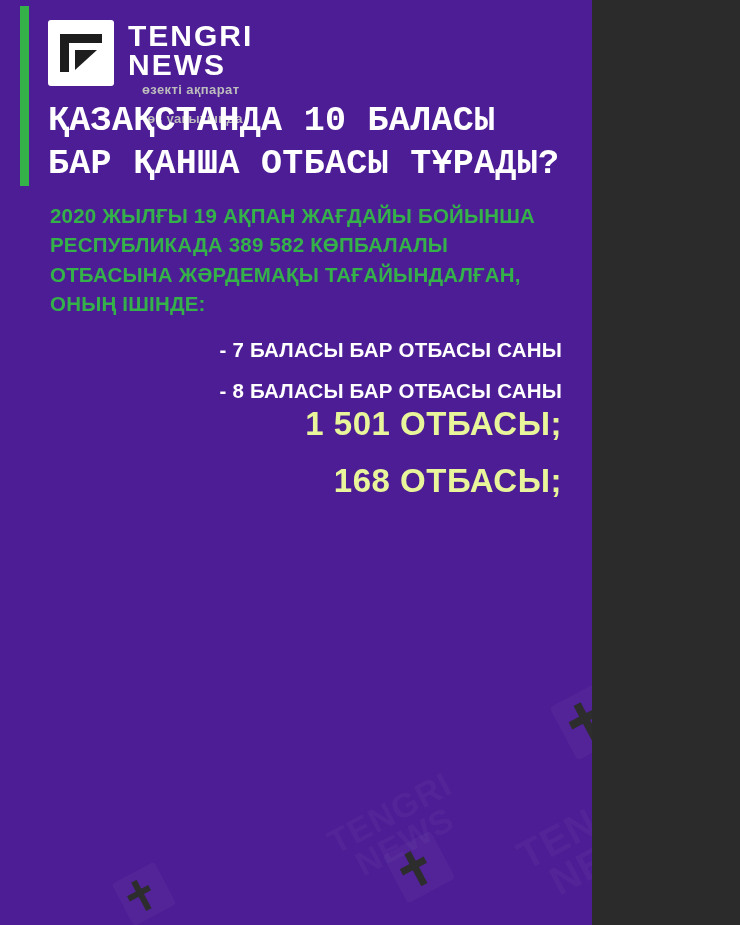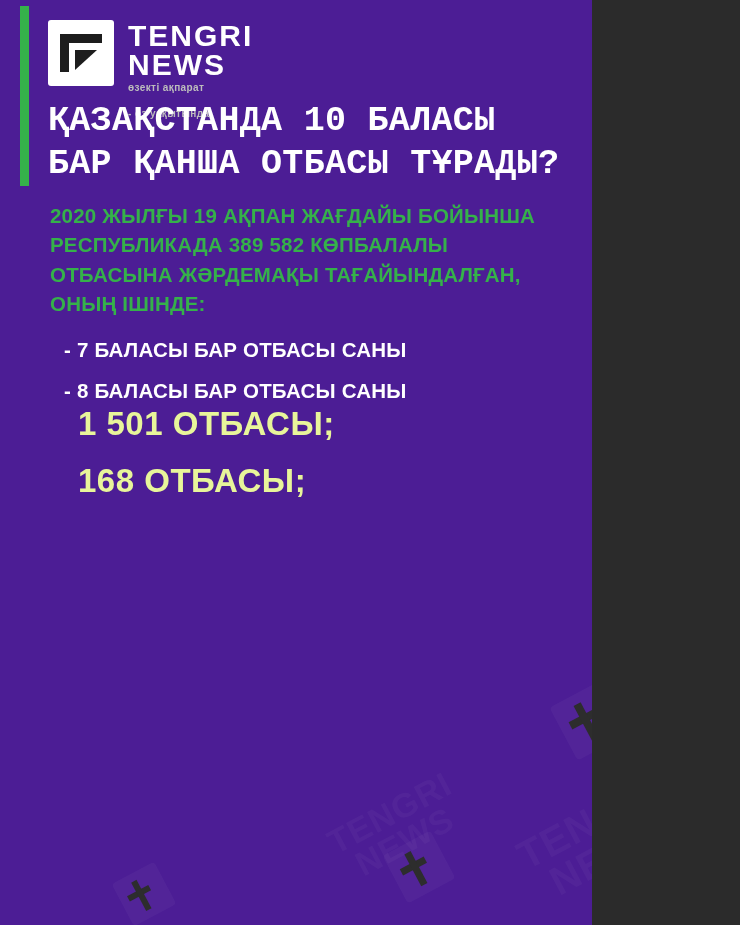--- a/index.html
+++ b/index.html
@@ -101,26 +101,27 @@
   .logo-text .t2 {
     color: #ffffff;
     font-size: 30px;
     font-weight: 800;
     letter-spacing: 2px;
     line-height: 0.95;
     display: block;
   }
   .logo-text .tag {
     color: #bdbdbd;
-    font-size: 10px;
+    font-size: 13px;
     font-weight: 700;
     letter-spacing: 0.4px;
     line-height: 1.25;
     display: block;
     margin-top: 3px;
+    text-align: center;
   }
 
   
   .accent-bar {
     position: absolute;
     left: 20px;
     top: 6px;
     width: 9px;
     height: 180px;
     background: #35b14a;
@@ -148,23 +149,24 @@
     color: #35b14a;
     font-size: 20.5px;
     font-weight: 800;
     line-height: 1.42;
     letter-spacing: 0.2px;
     margin: 0 0 20px 2px;
     text-transform: uppercase;
   }
 
   .stats {
-    margin: 16px;
+    margin: 8px;
     padding: 0;
     list-style: none;
+    text-align: right;
   }
   .stat {
     margin-bottom: 17px;
   }
   .stat-label {
     color: #ffffff;
     font-size: 20.5px;
     font-weight: 700;
     letter-spacing: 0.2px;
     line-height: 1.2;

